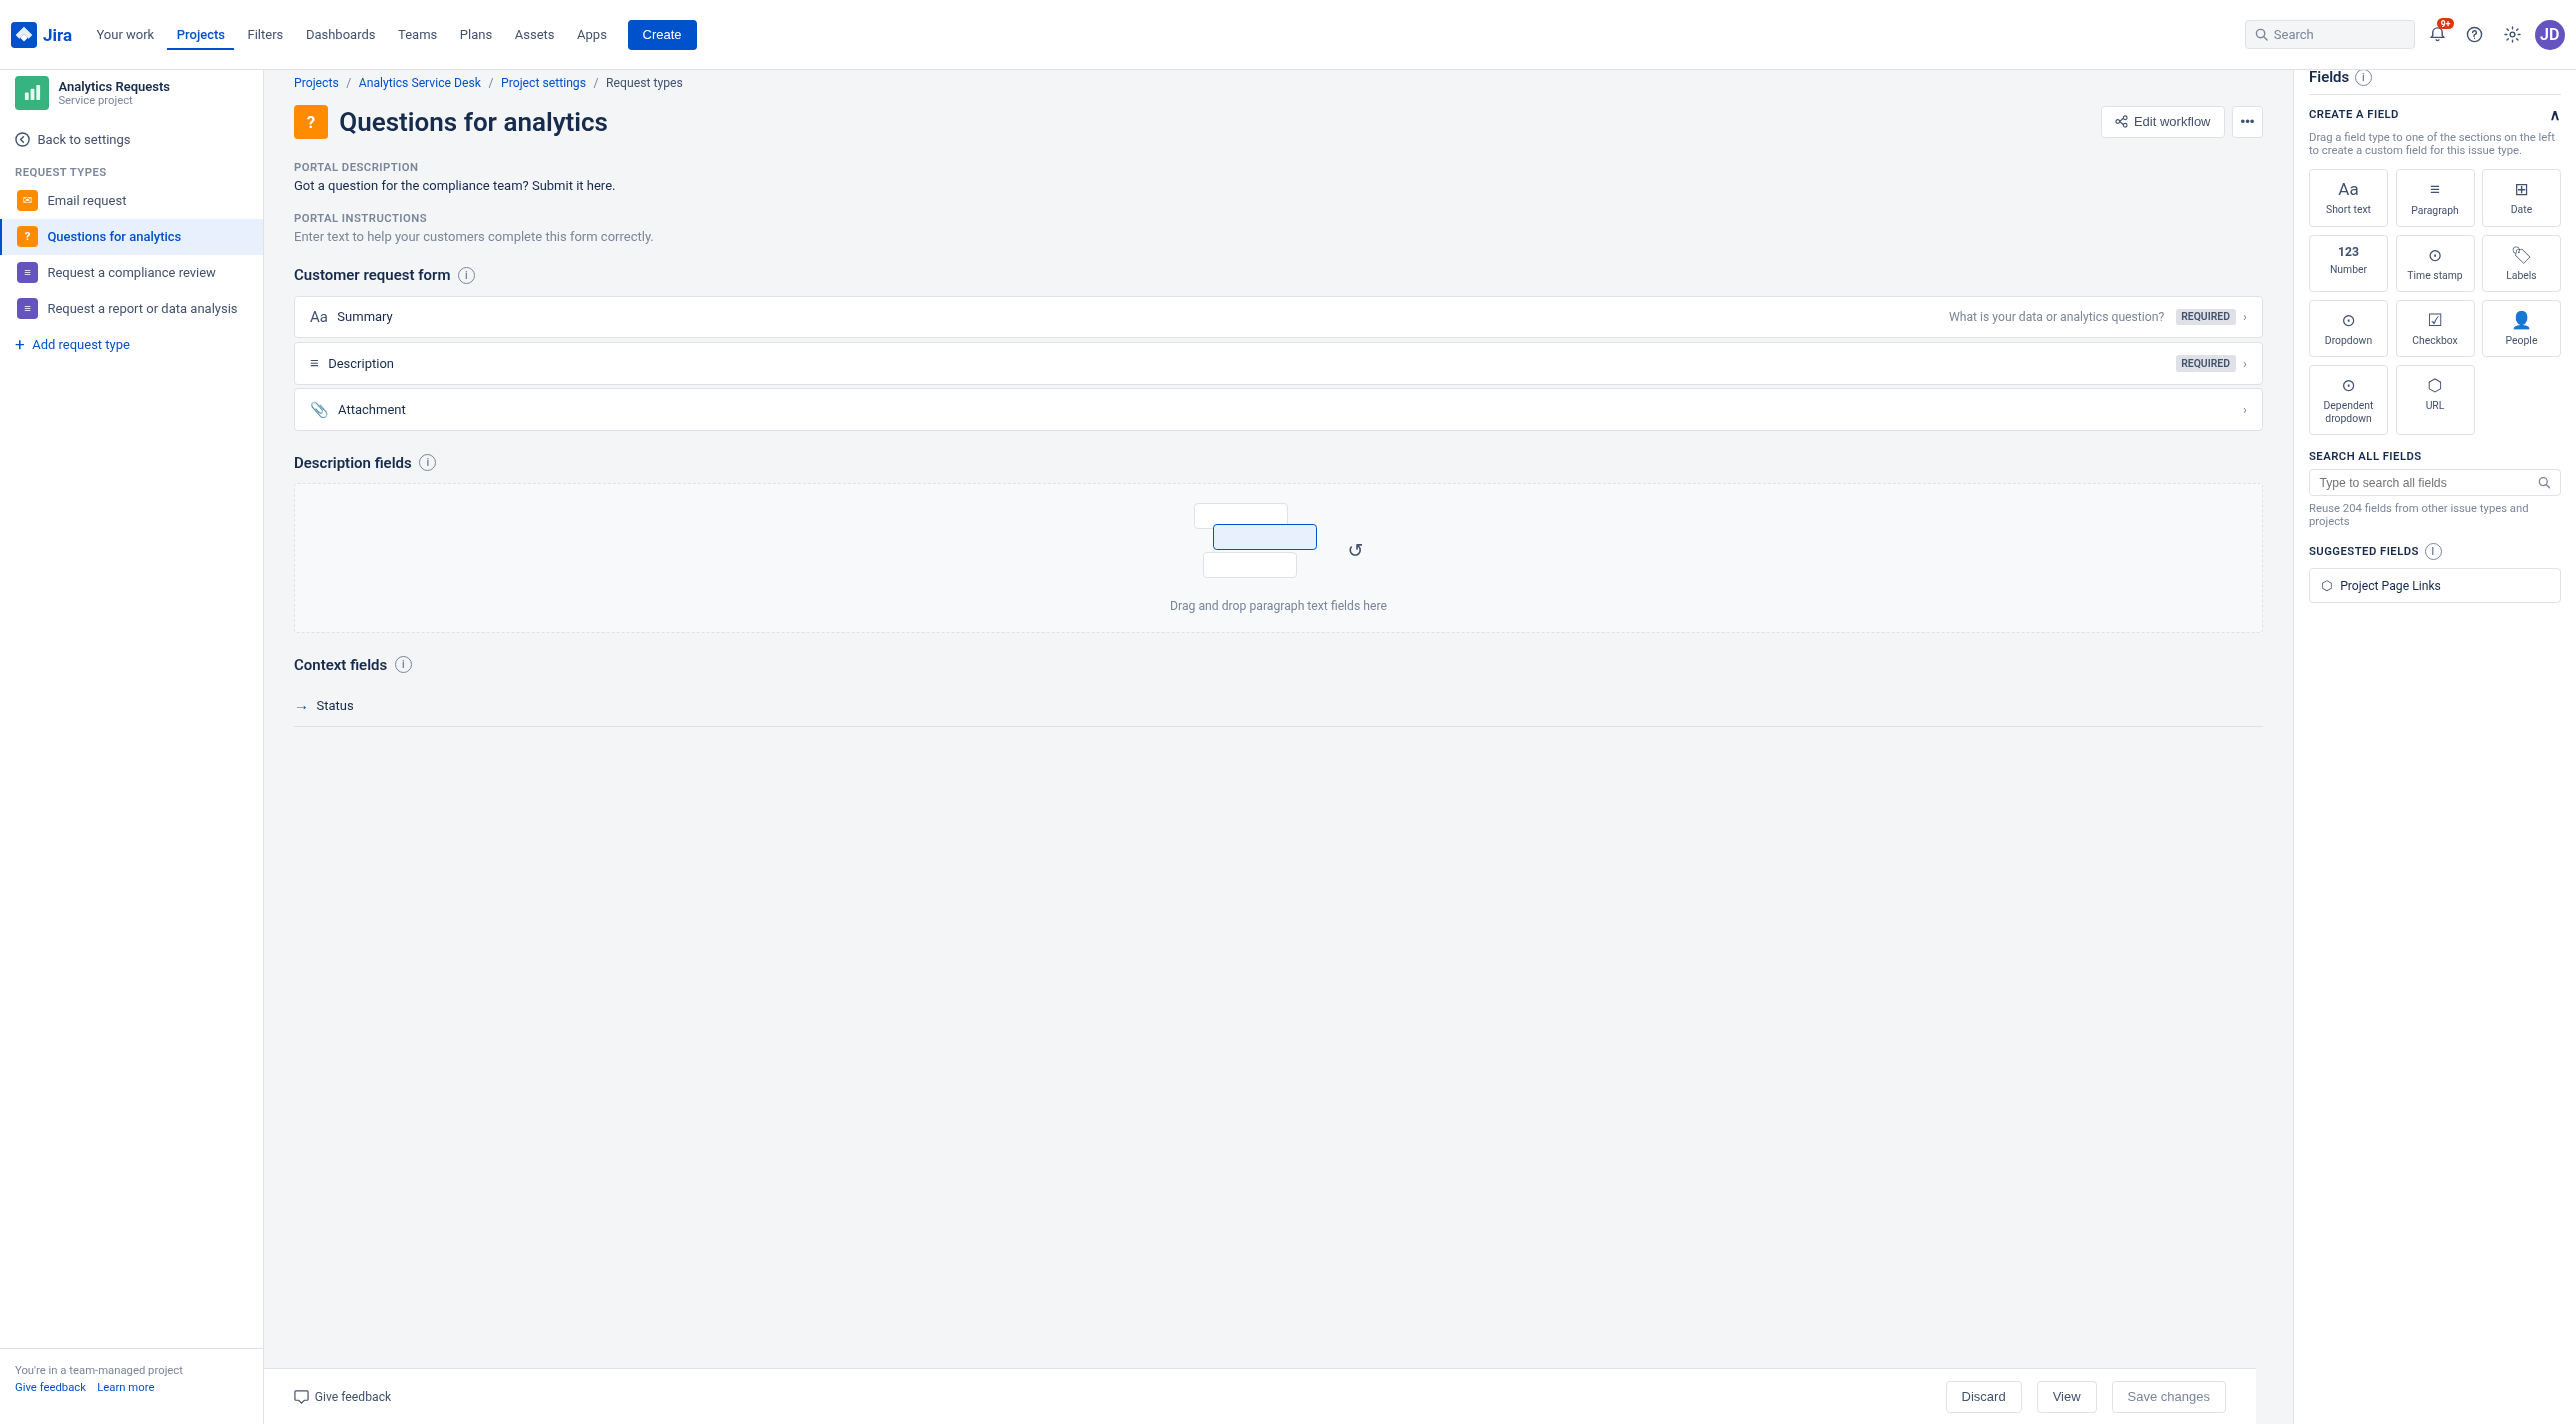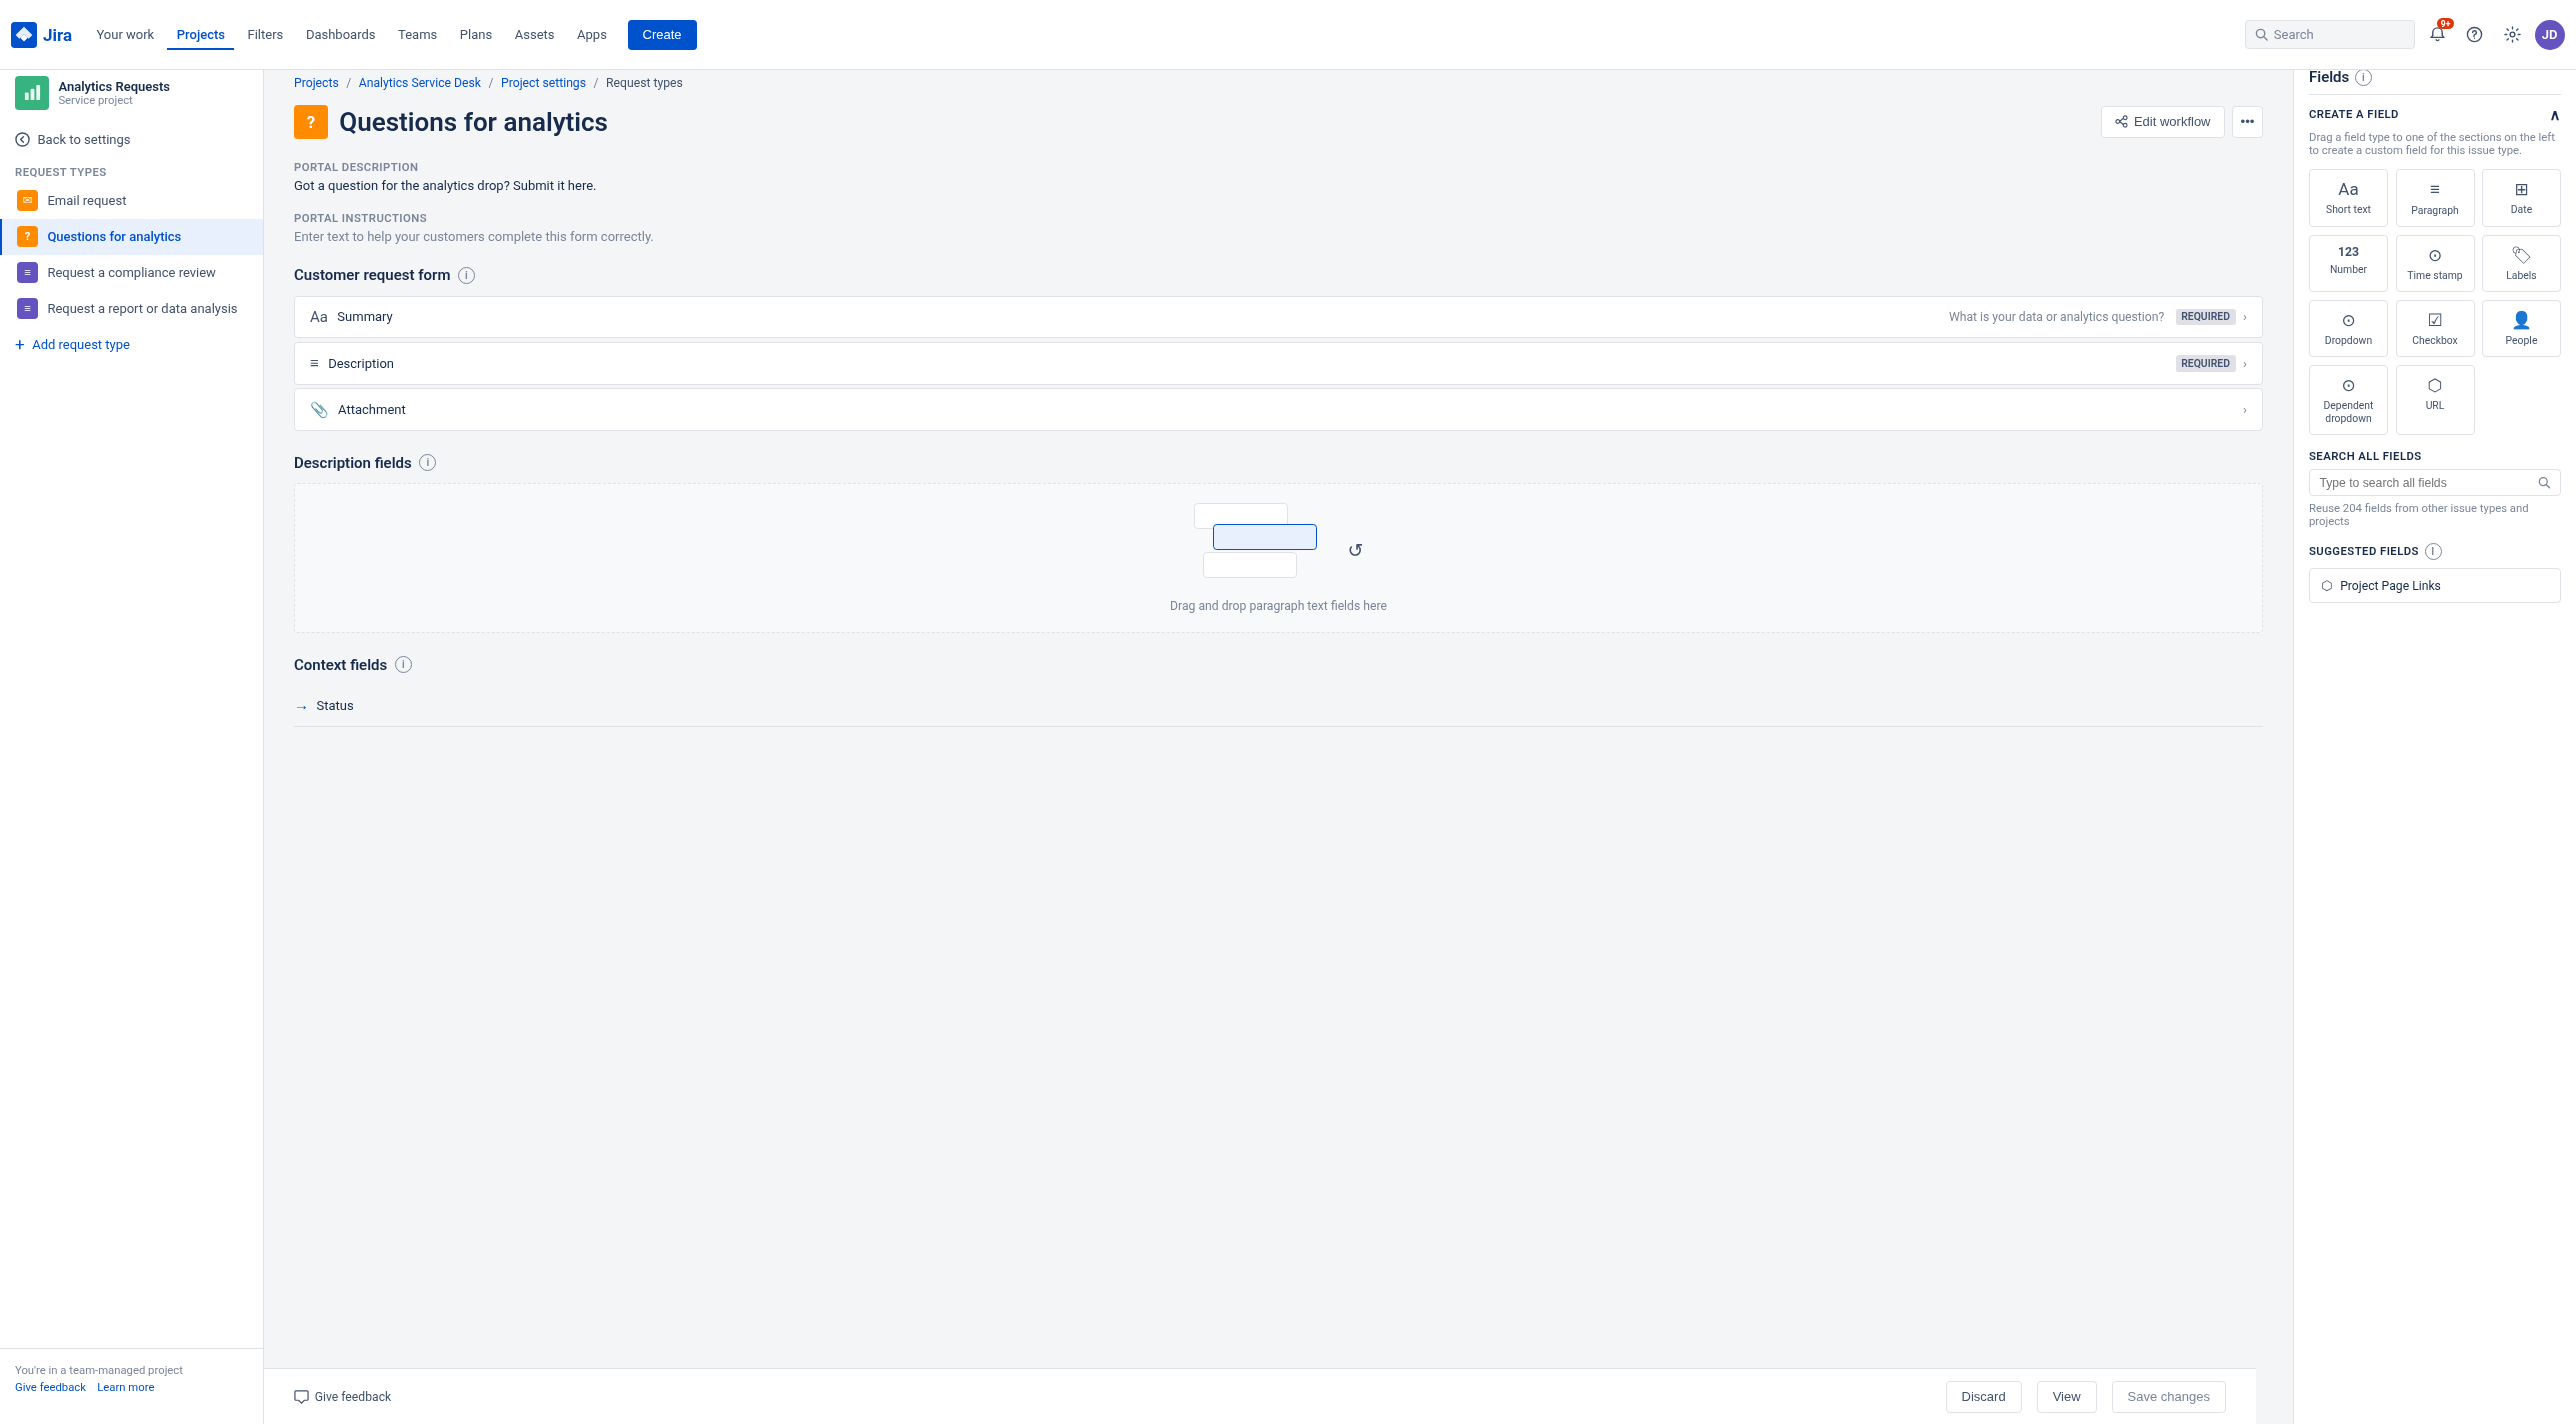--- a/index.html
+++ b/index.html
@@ -32,21 +32,21 @@
     }
     .nav-search-text { color: #7a869a; font-size: 13px; }
     .nav-icon-btn {
       width: 30px; height: 30px; border-radius: 50%; display: flex; align-items: center; justify-content: center;
       cursor: pointer; position: relative; color: #42526e;
     }
     .notif-badge {
       position: absolute; top: -1.9px; right: -1.9px; background: #de350b; color: #fff;
       font-size: 8.5px; font-weight: 700; padding: 0.9px 3.8px; border-radius: 7.5px;
     }
-    .avatar { width: 30px; height: 30px; border-radius: 50%; background: #6554c0; color: #fff; display: flex; align-items: center; justify-content: center; font-size: 13px; font-weight: 600; cursor: pointer; }
+    .avatar { width: 30px; height: 30px; border-radius: 50%; background: #6554c0; color: #fff; display: flex; align-items: center; justify-content: center; font-size: 16px; font-weight: 600; cursor: pointer; }
 
     
     .app-layout { display: flex; margin-top: 53px; min-height: calc(100vh - 53px); }
 
     
     .sidebar {
       width: 264px; min-width: 264px; background: #fff; border-right: 0.9px solid #dfe1e6;
       padding: 15px 0; display: flex; flex-direction: column;
     }
     .sidebar-project { display: flex; align-items: center; gap: 9.4px; padding: 7.5px 15px 15px; }
@@ -331,21 +331,21 @@
           </svg>
           <span>Edit workflow</span>
         </button>
         <button class="more-btn">
           <span>•••</span>
         </button>
       </div>
     </div>
 
     <div class="section-label">Portal description</div>
-    <div class="section-content">Got a question for the analytics drop? Submit it here.</div>
+    <div class="section-content">Got a question for the compliance team? Submit it here.</div>
 
     <div class="section-label">Portal instructions</div>
     <div class="portal-instructions-text">Enter text to help your customers complete this form correctly.</div>
 
     <div class="section-heading">
       <span>Customer request form</span>
       <div class="info-icon">i</div>
     </div>
 
     <div class="form-field-card">

